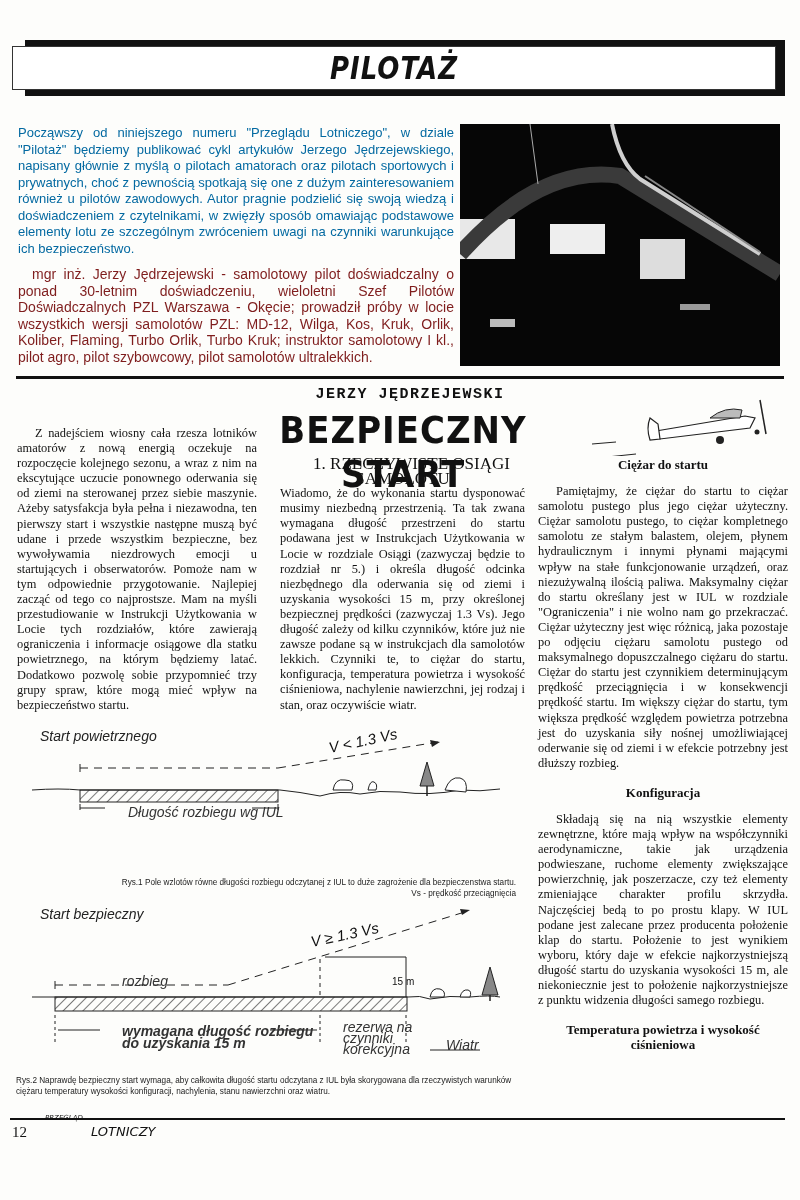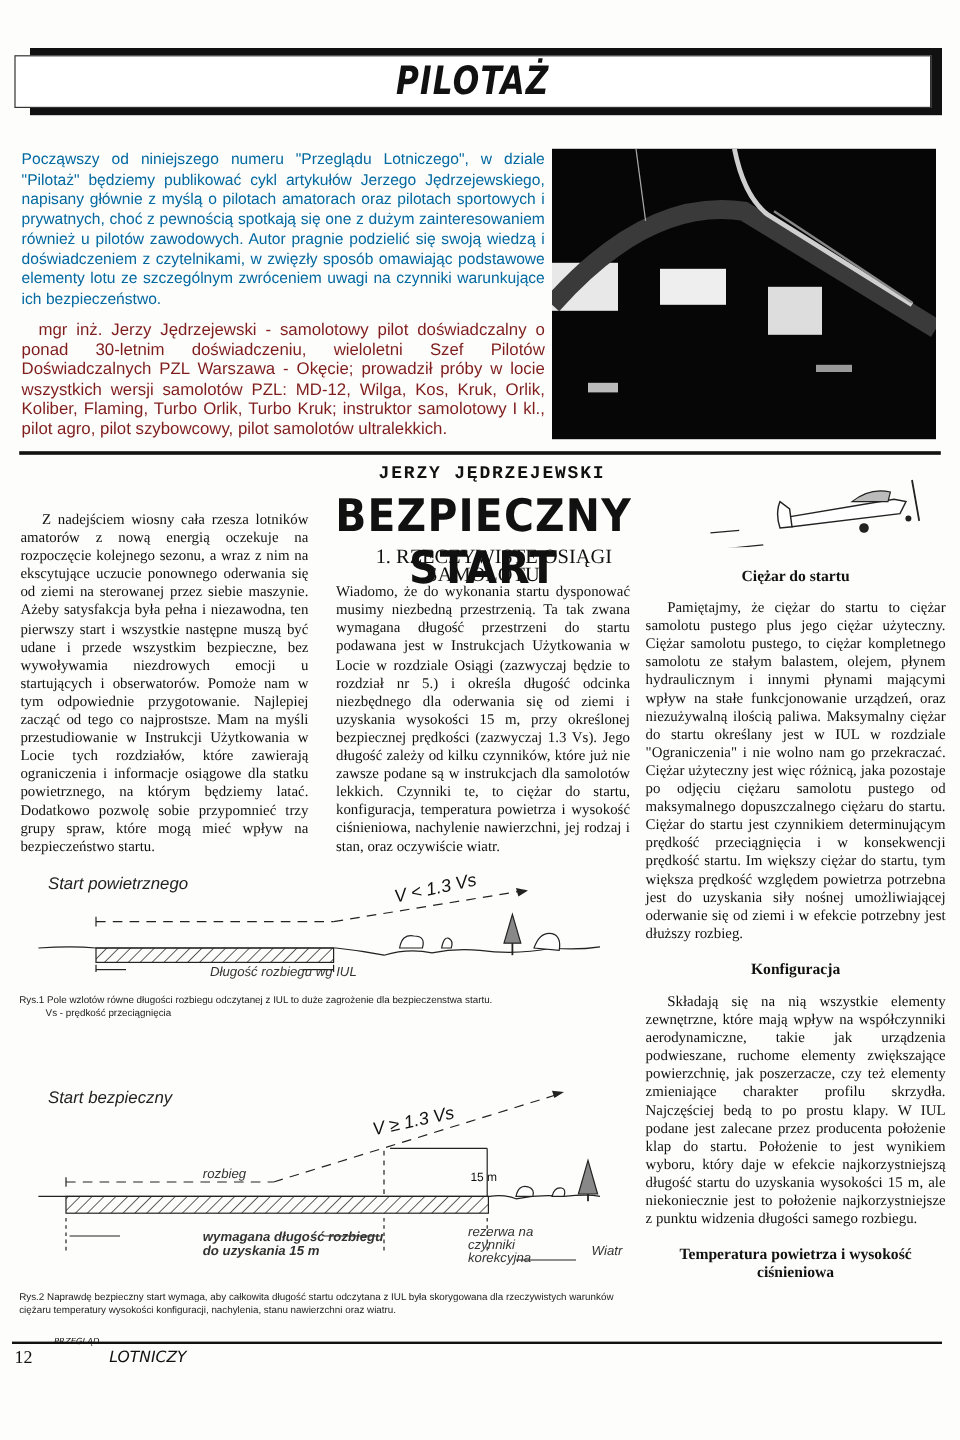--- a/index.html
+++ b/index.html
@@ -15,28 +15,28 @@
   .photo { left:460px; top:124px; width:320px; height:242px; background:#050505; overflow:hidden; }
   .rule-top { left:16px; top:376px; width:768px; height:3px; background:#111; }
   
   .byline { left:300px; top:386px; width:220px; text-align:center; font-family:Liberation Mono, monospace; font-size:15px; font-weight:bold; letter-spacing:1.5px; }
   .headline { left:268px; top:412px; width:270px; text-align:center; font-family:"DejaVu Sans", sans-serif; font-size:34px; font-weight:bold; letter-spacing:1px; transform:scaleY(1.1); }
   .plane { left:570px; top:384px; width:200px; height:72px; }
   
   .col { font-size:12.4px; line-height:15.1px; text-align:justify; }
   .col1 { left:17px; top:426px; width:240px; }
   .col2 { left:280px; top:456px; width:245px; }
-  .col3 { left:538px; top:472px; width:250px; }
+  .col3 { left:538px; top:457px; width:250px; }
   .col p { margin:0; text-indent:18px; }
   .col h3 { margin:0 0 12px 0; text-align:center; font-size:13px; font-weight:bold; }
   .col3 .sec { margin-top:14px; }
   .col2 .subhead { text-align:center; font-size:17px; margin:0; }
   
   .fig-title { font-family:"Liberation Sans", sans-serif; font-style:italic; font-size:14px; color:#222; }
-  .fig-label { font-family:"Liberation Sans", sans-serif; font-style:italic; font-size:11px; color:#333;margin-left:47px; }
+  .fig-label { font-family:"Liberation Sans", sans-serif; font-style:italic; font-size:14px; color:#333; }
   .caption { font-family:"Liberation Sans", sans-serif; font-size:8.2px; line-height:10.5px; color:#222; }
   .rule-bottom { left:10px; top:1118px; width:775px; height:2px; background:#111; }
   .page-num { left:12px; top:1124px; font-size:15px; }
   .mag-small { left:45px; top:1114px; font-family:"DejaVu Sans", sans-serif; font-size:7px; font-style:italic; }
   .mag-big { left:43px; top:1124px; font-family:"DejaVu Sans", sans-serif; font-size:13px; font-style:italic;margin-left:48px; }
 </style>
 </head>
 <body>
 
 <div class="abs banner-shadow"></div>
@@ -119,21 +119,21 @@
   <line x1="427" y1="56" x2="427" y2="30" stroke="#222" stroke-width="1.5"></line>
   <path d="M427 22 L420 46 L434 46 Z" fill="#888" stroke="#222"></path>
   <path d="M445 50 Q450 36 460 38 Q468 40 466 52 Z" fill="#fff" stroke="#222"></path>
   <line x1="80" y1="68" x2="105" y2="68" stroke="#222"></line>
   <line x1="252" y1="68" x2="278" y2="68" stroke="#222"></line>
   <line x1="80" y1="64" x2="80" y2="72" stroke="#222"></line>
   <line x1="278" y1="64" x2="278" y2="72" stroke="#222"></line>
 </svg>
 <div class="abs" style="left:328px; top:732px; font-family:'Liberation Sans',sans-serif; font-style:italic; font-size:15px; transform:rotate(-12deg);">V &lt; 1.3 Vs</div>
 <div class="abs fig-label" style="left:128px; top:804px;">Długość rozbiegu wg IUL</div>
-<div class="abs caption" style="left:16px; top:829px; width:500px;">
+<div class="abs caption" style="left:16px; top:878px; width:500px;text-align:right;">
   <div>Rys.1 Pole wzlotów równe długości rozbiegu odczytanej z IUL to duże zagrożenie dla bezpieczenstwa startu.</div>
   <div style="padding-left:22px;">Vs - prędkość przeciągnięcia</div>
 </div>
 
 <div class="abs fig-title" style="left:40px; top:906px;">Start bezpieczny</div>
 <svg class="abs" style="left:0; top:905px;" width="530" height="150">
   <path d="M32 92 L55 92 L408 92 Q420 90 430 94 Q450 90 470 92 Q490 90 500 92" stroke="#222" fill="none"></path>
   <rect x="55" y="92" width="352" height="14" fill="url(#hatch)" stroke="#222"></rect>
   <line x1="55" y1="80" x2="228" y2="80" stroke="#222" stroke-dasharray="8,6"></line>
   <line x1="55" y1="76" x2="55" y2="84" stroke="#222"></line>

